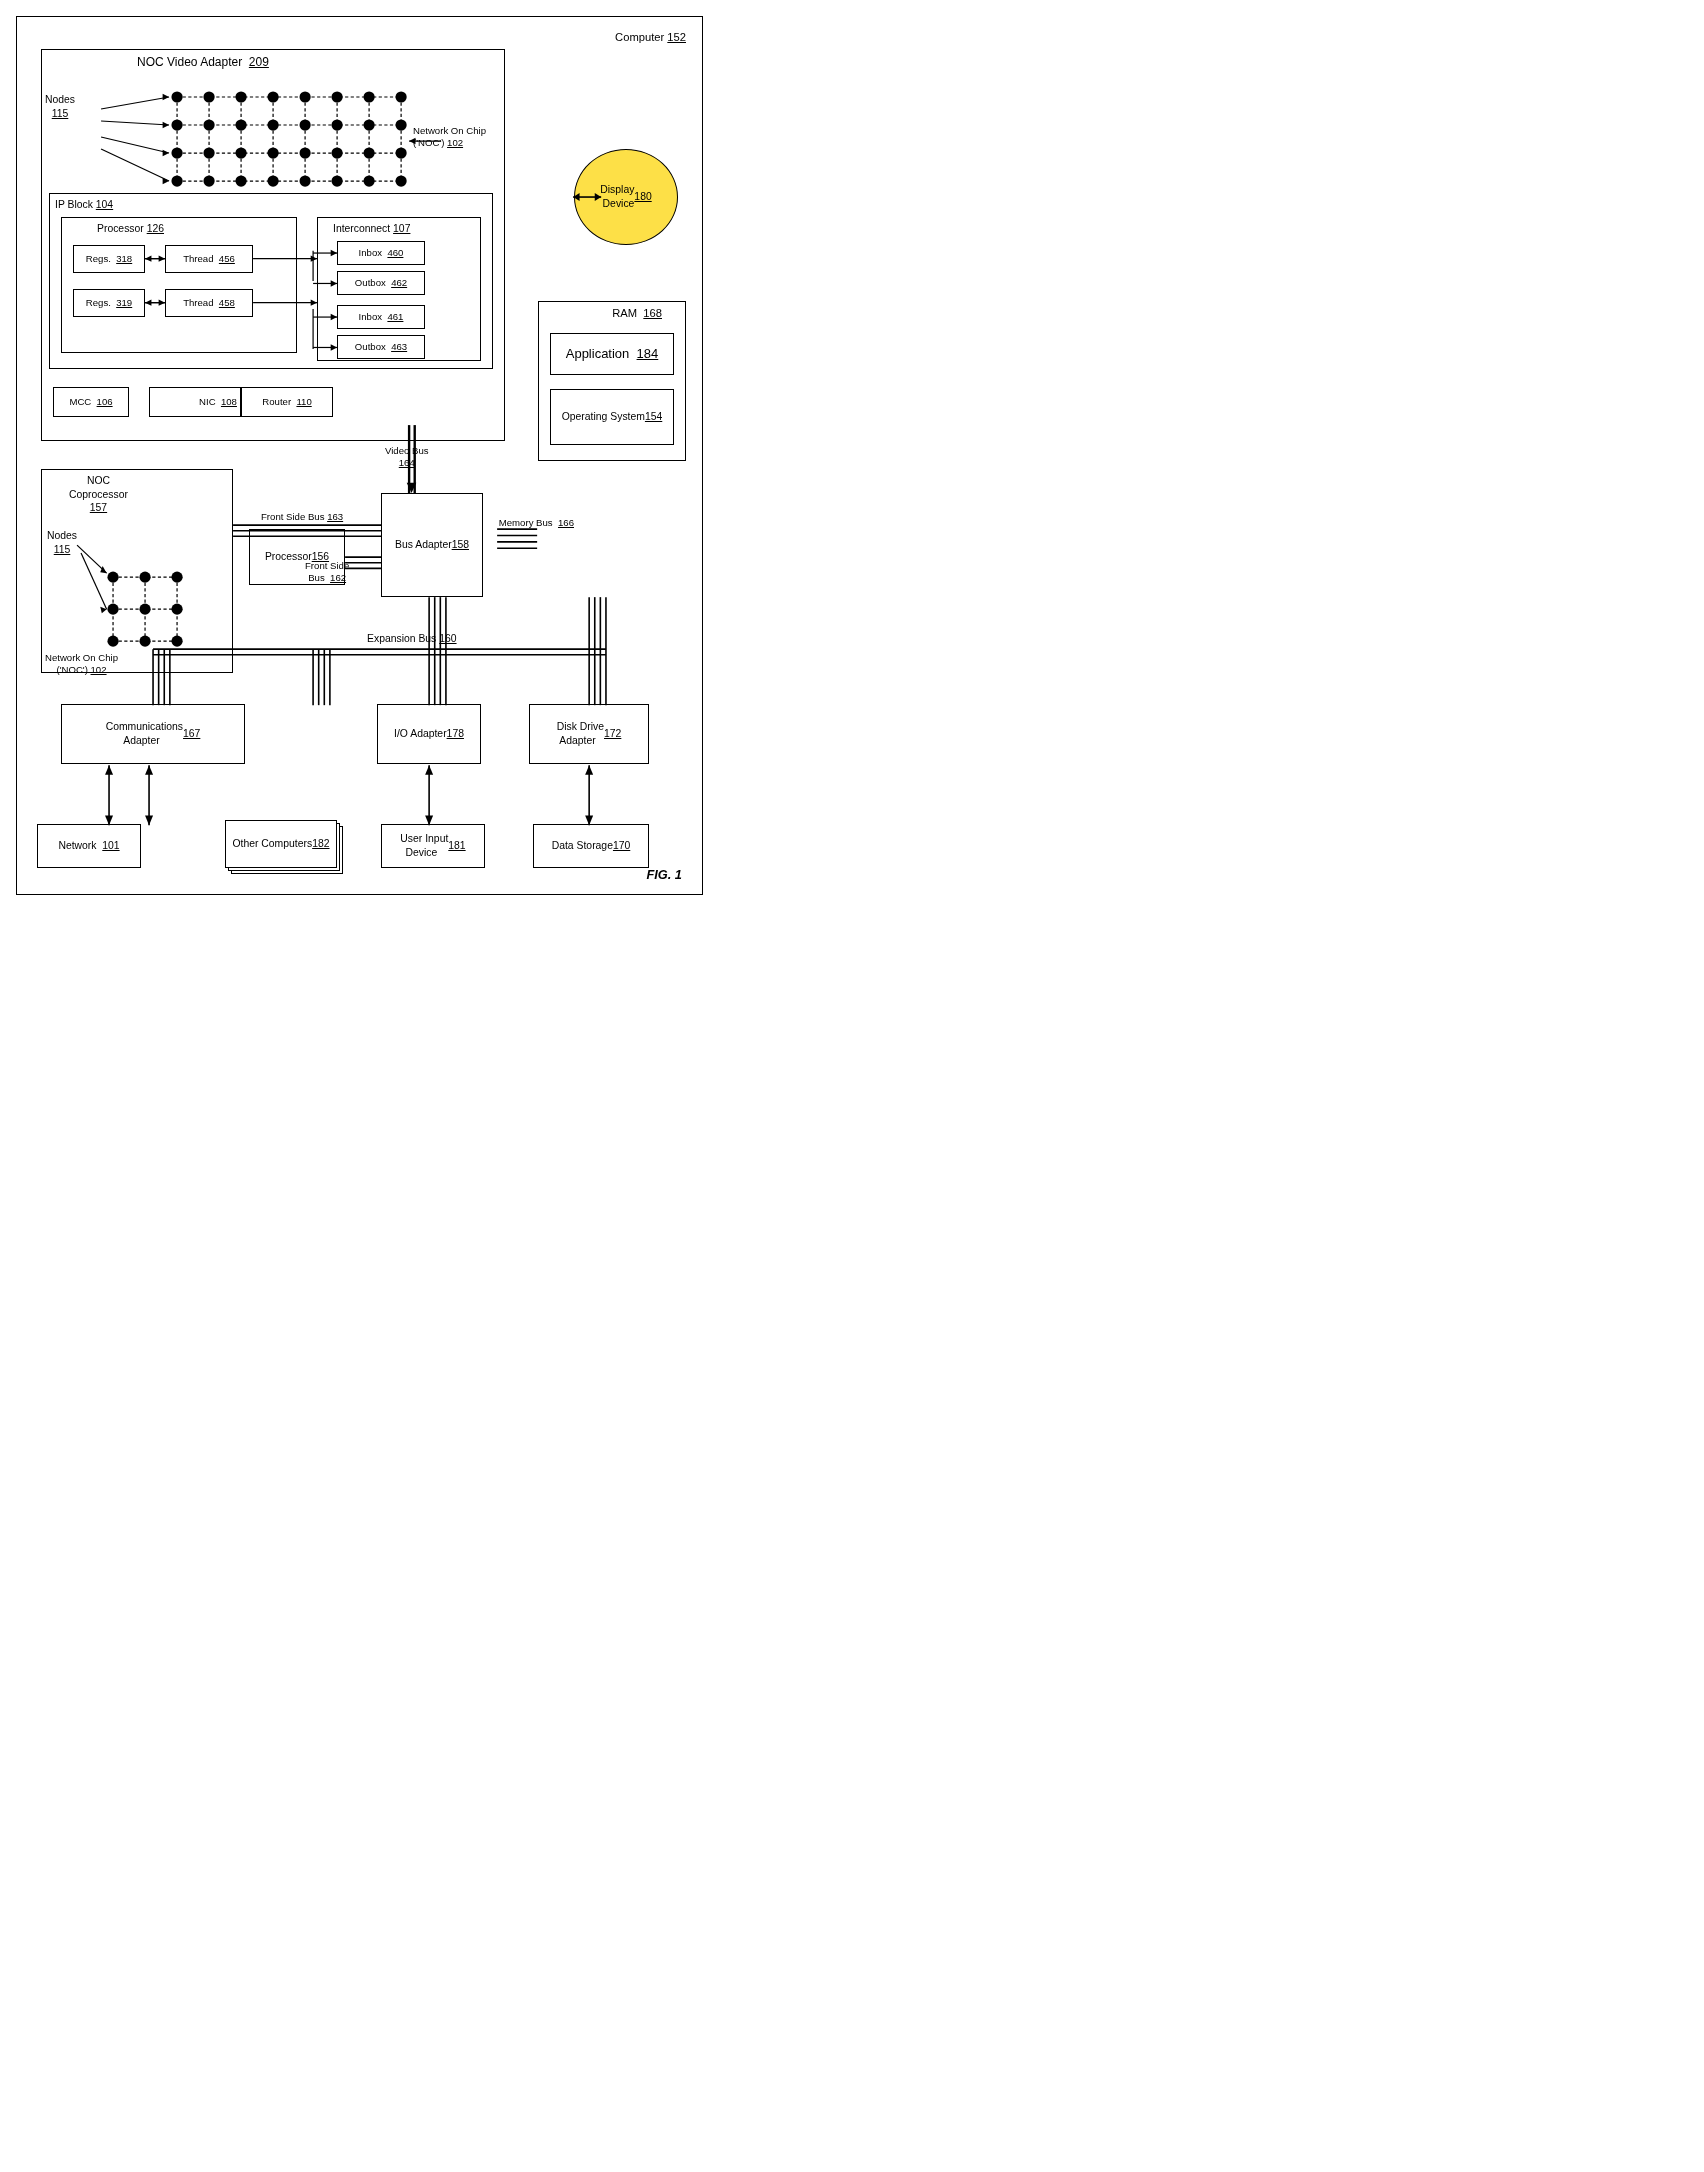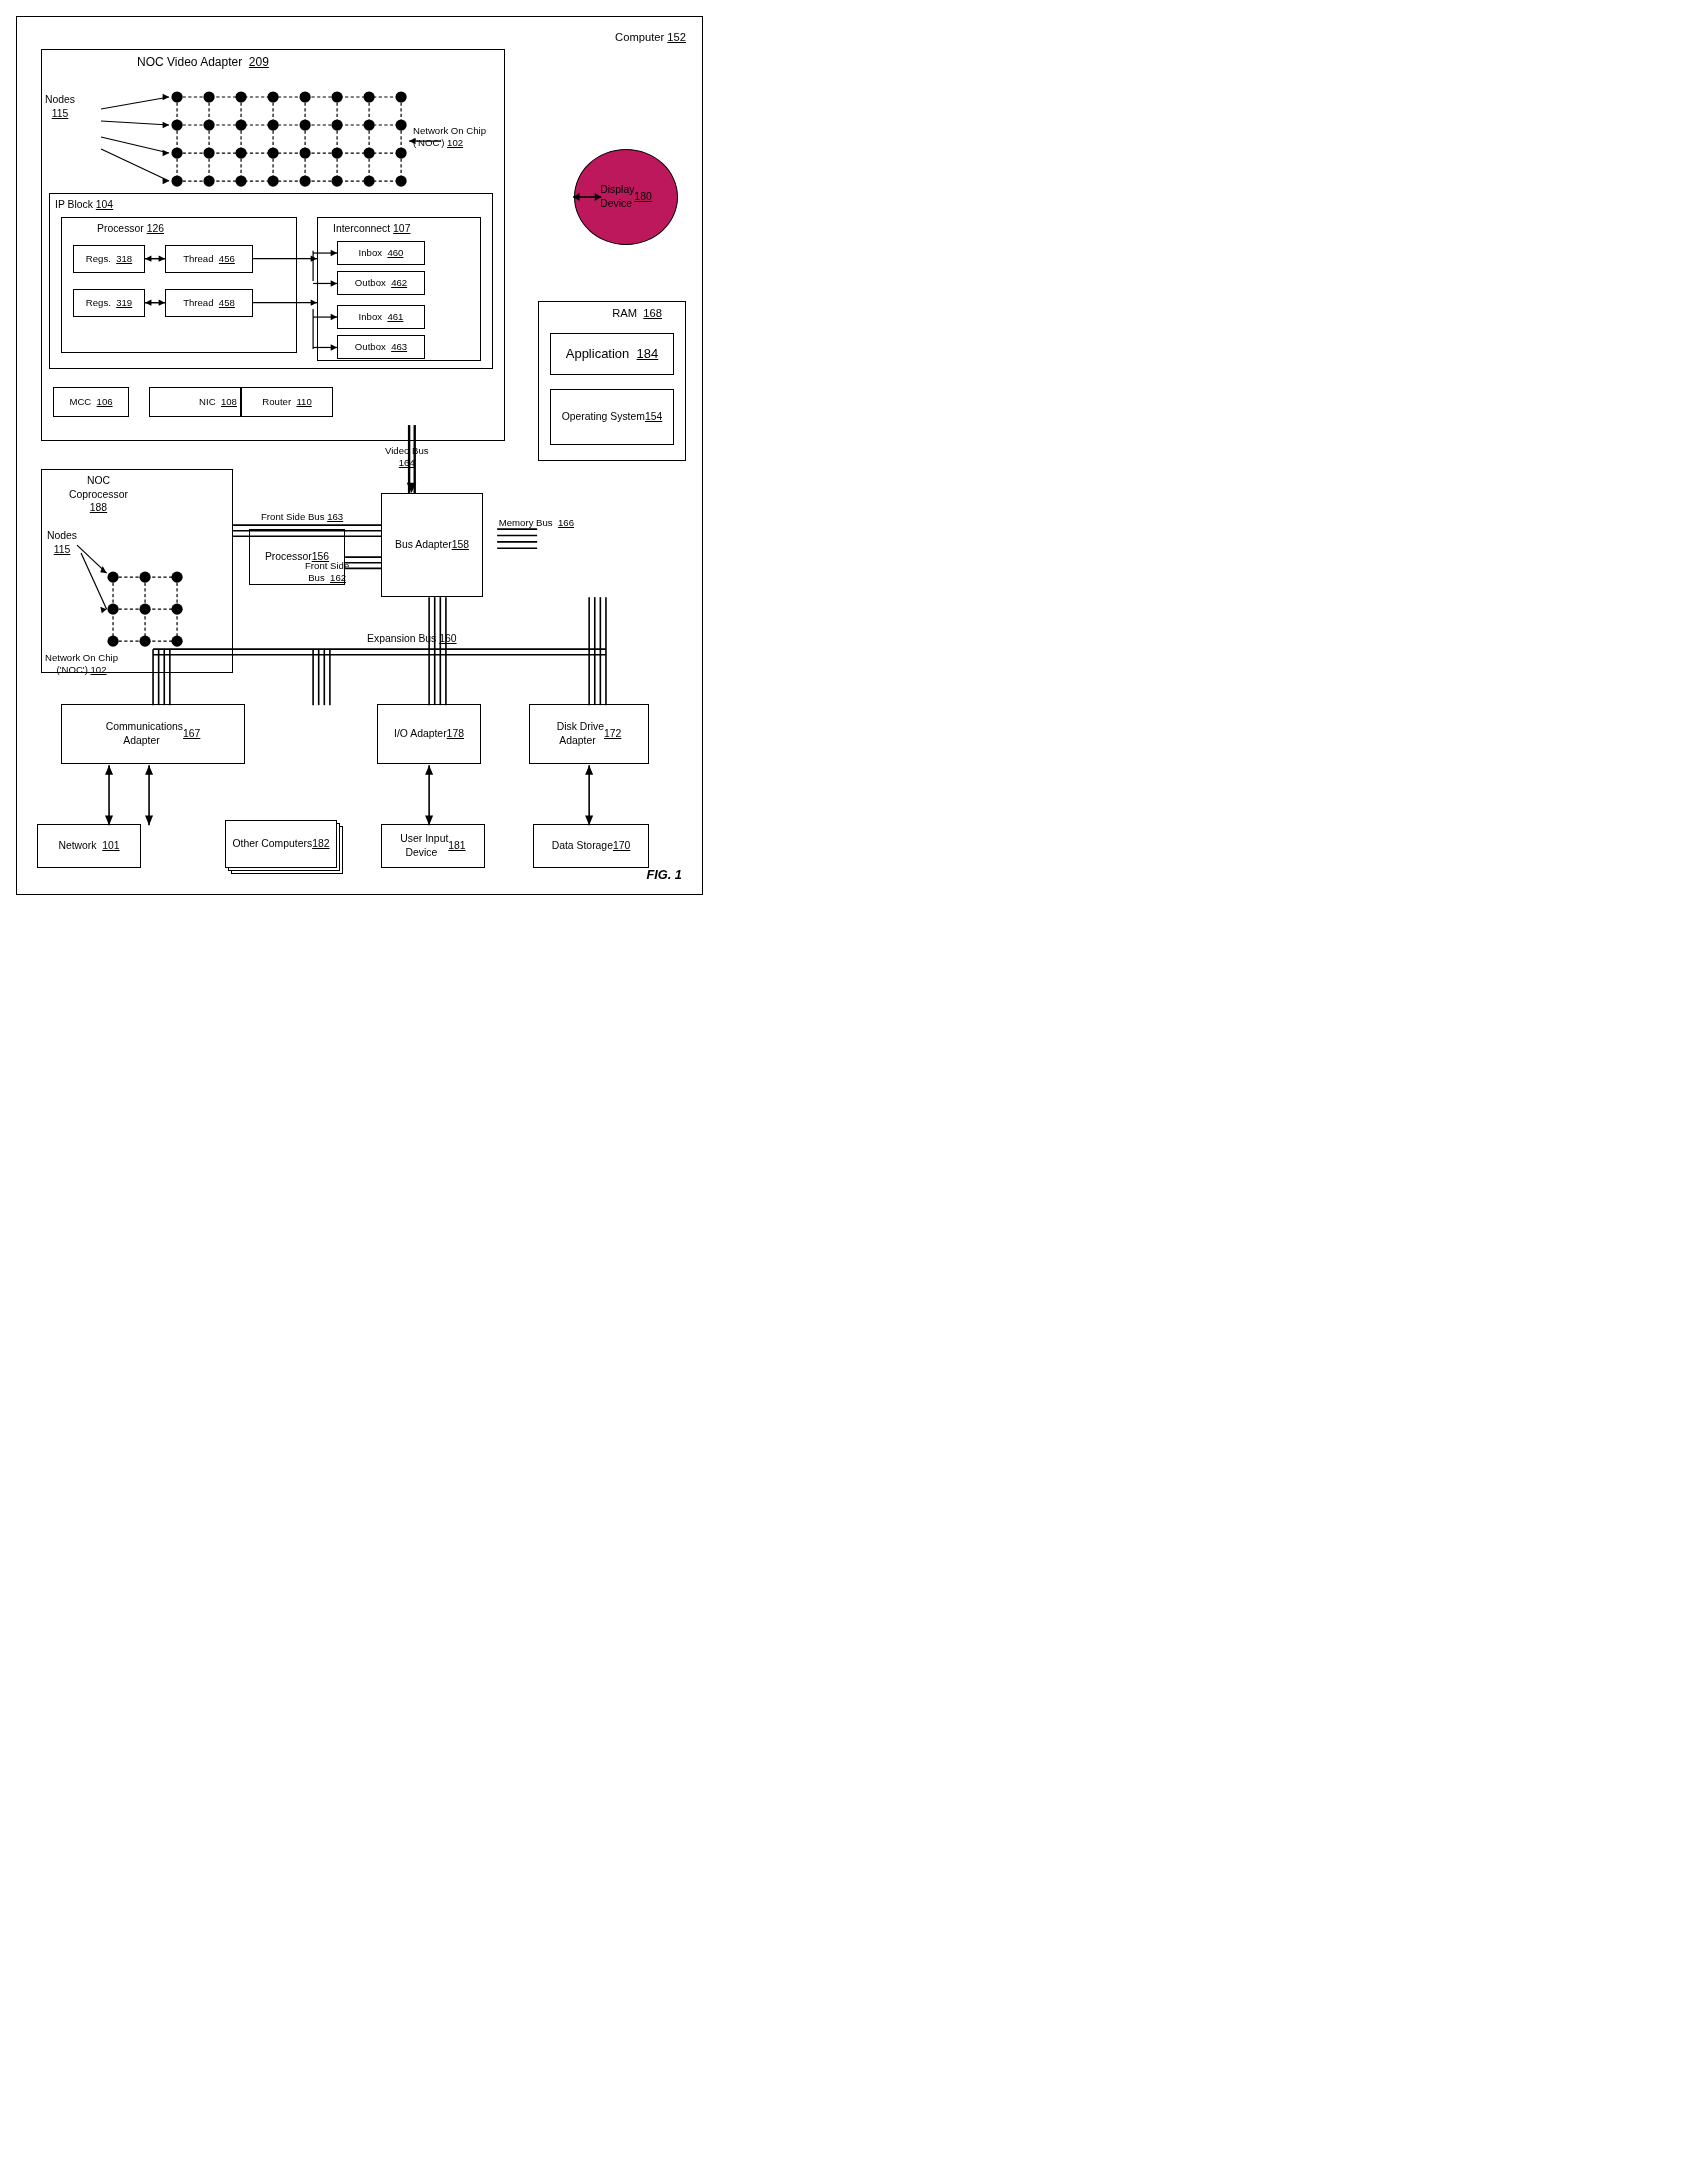--- a/index.html
+++ b/index.html
@@ -26,25 +26,25 @@
       align-items: center;
       justify-content: center;
       text-align: center;
       font-size: 10.4px;
       line-height: 1.3;
     }
     .box-rounded {
       position: absolute;
       border: 1.6px solid #000;
       border-radius: 50%;
-      background: #be185d;
+      background: #fde047;
       display: flex;
       align-items: center;
       justify-content: center;
-      text-align: left;
+      text-align: right;
       font-size: 10.4px;
       line-height: 1.3;
     }
     .label {
       position: absolute;
       font-size: 10.4px;
       line-height: 1.3;
       text-align: center;
       background: transparent;
     }
@@ -233,21 +233,21 @@
     Application &nbsp;<u>184</u>
   </div>
 
   <div class="box" style="top:372px; right:28px; width:124px; height:56px; font-size:10.4px;">
     Operating System<br><u>154</u>
   </div>
 
   <div class="box" style="top:452px; left:24px; width:192px; height:204px;">
   </div>
   <div class="label" style="top:457px; left:52px; font-size:10.4px;">
-    NOC<br>Coprocessor<br><u>188</u>
+    NOC<br>Coprocessor<br><u>157</u>
   </div>
 
   <div class="label" style="top:512px; left:30px; font-size:10.4px;">
     Nodes<br><u>115</u>
   </div>
 
   <svg class="svg-overlay" viewBox="0 0 856 1096" width="684" height="876">
 
     <circle cx="120" cy="700" r="7" fill="#000"></circle>
     <circle cx="160" cy="700" r="7" fill="#000"></circle>

